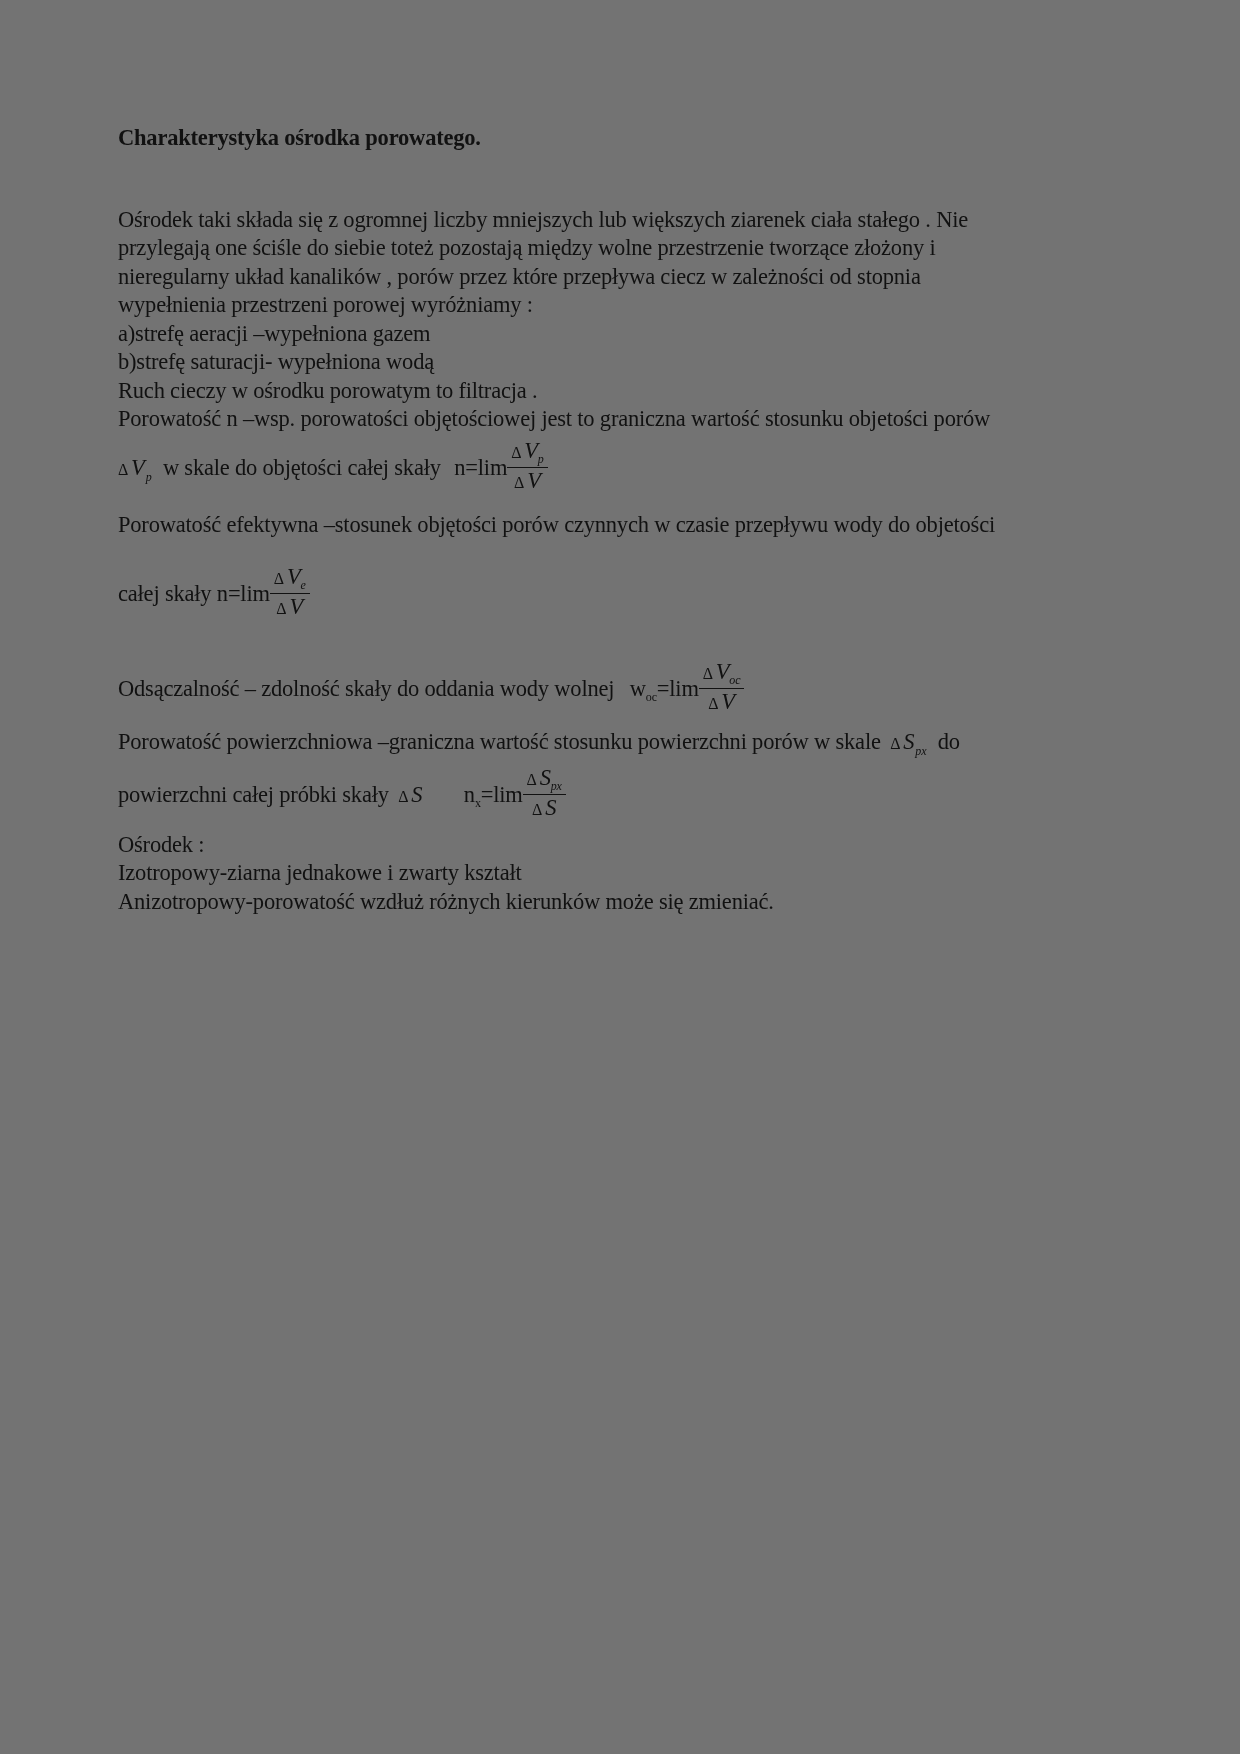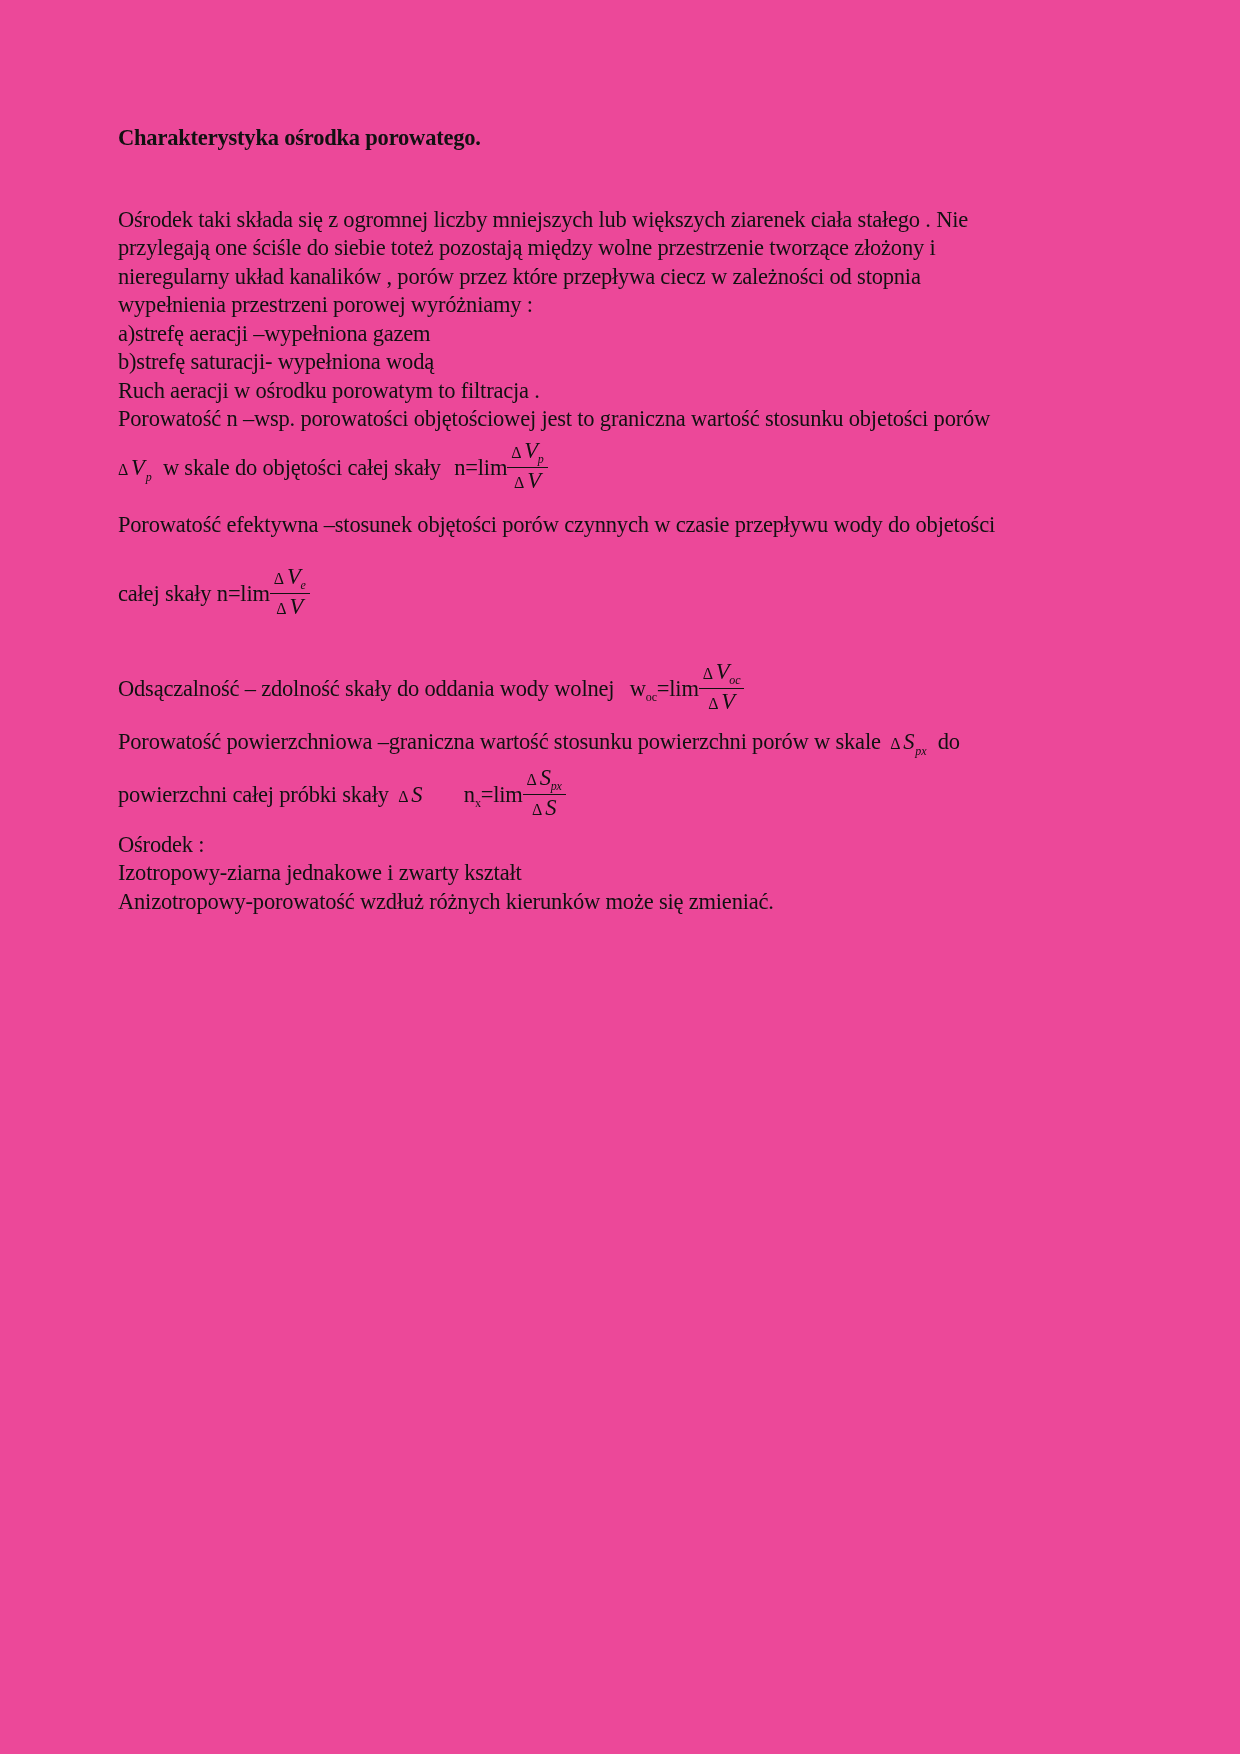--- a/index.html
+++ b/index.html
@@ -1,18 +1,18 @@
 <!DOCTYPE html>
 <html><head>
 <meta charset="utf-8">
 <style>
   html, body { margin:0; padding:0; background:#ffffff; }
   body { width:1240px; height:1754px; position:relative; overflow:hidden;
          font-family:"Liberation Serif", "DejaVu Serif", serif; color:#111; }
-  .page { position:absolute; left:0; top:0; width:1240px; height:1754px; background:#ec4899; }
+  .page { position:absolute; left:0; top:0; width:1240px; height:1754px; background:#737373; }
   .line { position:absolute; left:118px; font-size:22.5px; line-height:28px; white-space:nowrap; letter-spacing:-0.2px; }
   .title { font-weight:bold; font-size:22.5px; }
   .math { font-style:italic; font-family:"Liberation Serif", serif; }
   .delta { font-style:normal; font-size:16px; margin-right:3px; }
   .sub { font-size:12px; font-style:italic; position:relative; top:6px; margin-left:1px; }
   .sub-up { font-size:12px; font-style:italic; position:relative; top:5px; }
   .frac { display:inline-block; vertical-align:middle; text-align:center; position:relative; top:-2px; }
   .frac .num { display:block; padding:0 4px 1px 4px; border-bottom:1.5px solid #111; line-height:24px; }
   .frac .den { display:block; line-height:26px; }
   .small-sub { font-size:12px; position:relative; top:5px; }
@@ -23,21 +23,21 @@
 <div class="page">
 
   <div class="line title" style="top:124px;">Charakterystyka ośrodka porowatego.</div>
 
   <div class="line" style="top:234px;">przylegają one ściśle do siebie toteż pozostają między wolne przestrzenie tworzące złożony i</div>
   <div class="line" style="top:206px;">Ośrodek taki składa się z ogromnej liczby mniejszych lub większych ziarenek ciała stałego . Nie</div>
   <div class="line" style="top:291px;">wypełnienia przestrzeni porowej wyróżniamy :</div>
   <div class="line" style="top:263px;">nieregularny układ kanalików , porów przez które przepływa ciecz w zależności od stopnia</div>
   <div class="line" style="top:320px;">a)strefę aeracji –wypełniona gazem</div>
   <div class="line" style="top:348px;">b)strefę saturacji- wypełniona wodą</div>
-  <div class="line" style="top:377px;">Ruch aeracji w ośrodku porowatym to filtracja .</div>
+  <div class="line" style="top:377px;">Ruch cieczy w ośrodku porowatym to filtracja .</div>
   <div class="line" style="top:405px;">Porowatość n –wsp. porowatości objętościowej jest to graniczna wartość stosunku objetości porów</div>
 
   <div class="line" style="top:441px;">
     <span class="math"><span class="delta">Δ</span><span>V</span><span class="sub">p</span></span>
     <span style="margin-left:6px;">w skale do objętości całej skały</span>
     <span style="margin-left:8px;">n=lim</span><span class="frac"><span class="num math"><span class="delta">Δ</span><span>V</span><span class="sub-up">p</span></span><span class="den math"><span class="delta">Δ</span><span>V</span></span></span>
   </div>
 
   <div class="line" style="top:511px;">Porowatość efektywna –stosunek objętości porów czynnych w czasie przepływu wody do objetości</div>
 

